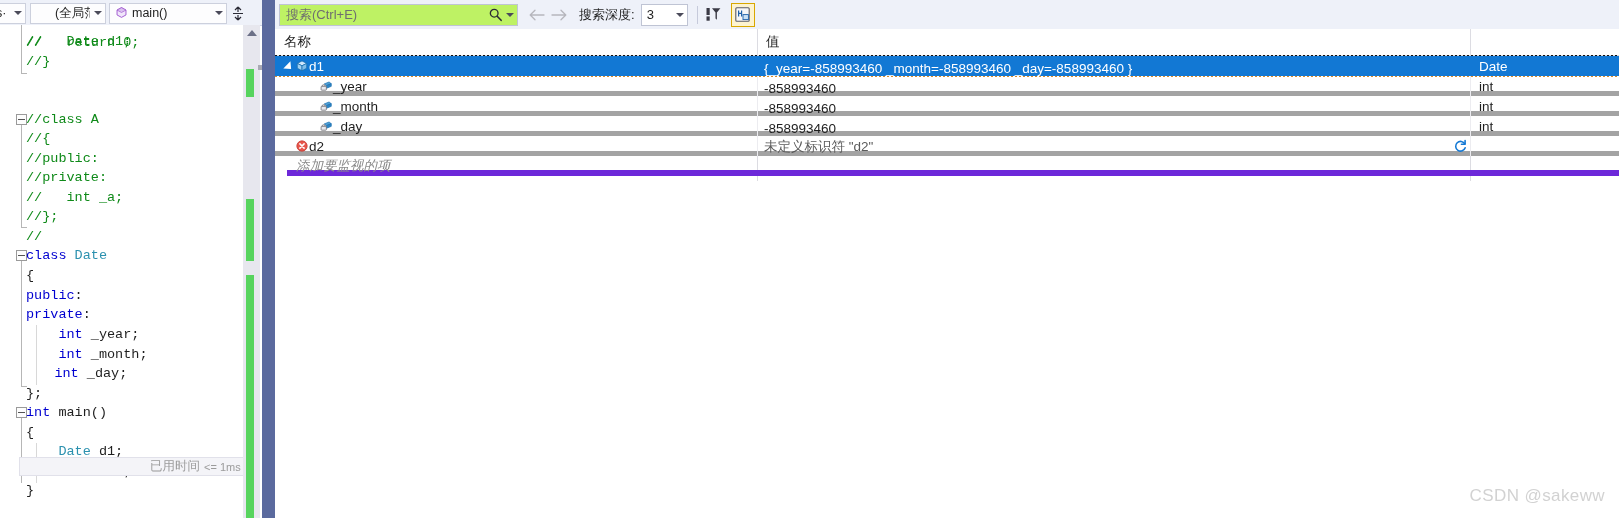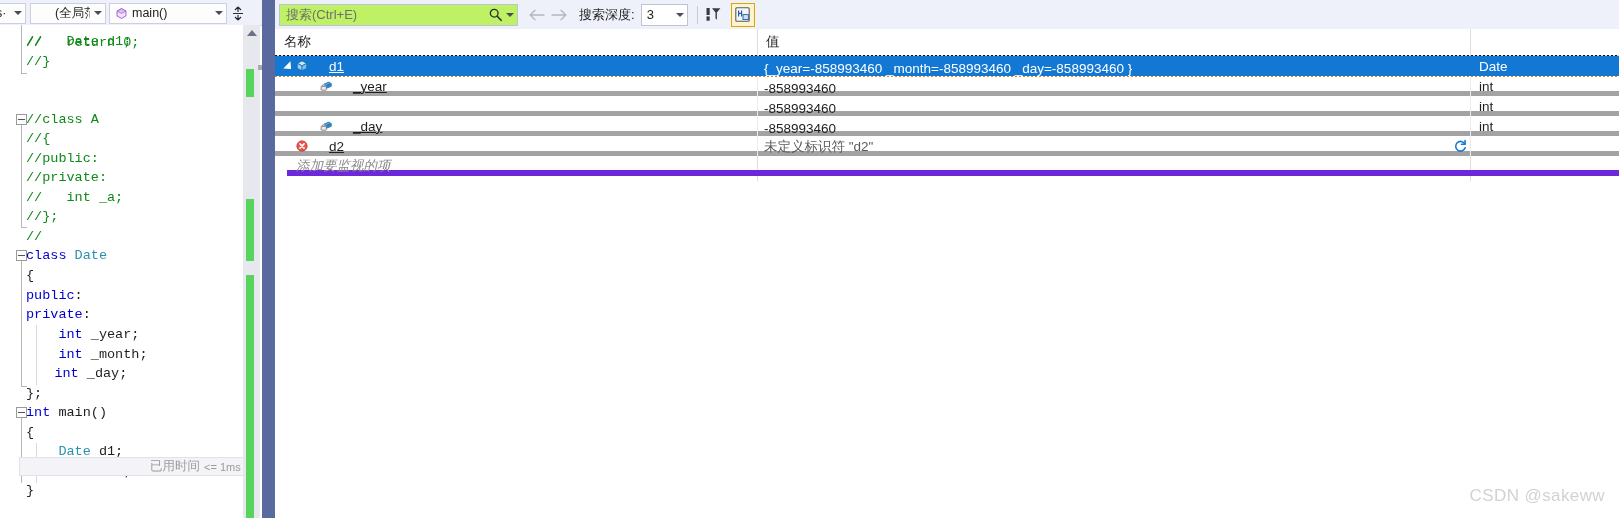--- a/index.html
+++ b/index.html
@@ -190,21 +190,21 @@
 
   .expander {
     width:10px;height:10px;flex:0 0 auto;margin-left:10px;position:relative;
   }
   .expander i{
     position:absolute; left:1px; top:1px; width:0;height:0;
     border-top:5px solid transparent; border-bottom:5px solid transparent;
     border-right:6px solid #ffffff;
   }
   .ico { width:14px;height:14px;flex:0 0 auto; }
-  .name-text { margin-left:20px; white-space:nowrap;text-decoration:underline; }
+  .name-text { margin-left:0; white-space:nowrap; }
 
   #add-watch-row {
     position:absolute; left:12px; width:1344px; height:20px;
     border-bottom:6px solid #6d28d9; box-sizing:border-box;
   }
   #add-watch-text {
     position:absolute; left:9px; top:0; height:20px; display:flex; align-items:center;
     font-size:13.5px; font-style:italic; color:#8b8b8b;
   }
   
@@ -230,21 +230,21 @@
     <div id="editor-toolbar">
       <div class="nav-combo" id="combo-scope-partial">
         <span class="combo-text">s·</span>
         <span class="caret-down"></span>
       </div>
       <div class="nav-combo" id="combo-scope">
         <span class="combo-text">(全局范围</span>
         <span class="caret-down"></span>
       </div>
       <div class="nav-combo" id="combo-member">
-        <span style="display:flex;align-items:center;overflow:hidden;">
+        <span style="display:flex;overflow:hidden;">
           <svg id="member-icon" viewBox="0 0 16 16">
             <path d="M8 2 L13.5 5 L13.5 11 L8 14 L2.5 11 L2.5 5 Z" fill="#f0e6fa" stroke="#9b4fce" stroke-width="1.1"></path>
             <path d="M8 2 L13.5 5 L8 8 L2.5 5 Z" fill="#d9c0ee" stroke="#9b4fce" stroke-width="0.8"></path>
           </svg>
           <span class="combo-text">main()</span>
         </span>
         <span class="caret-down"></span>
       </div>
       <div id="split-btn">
         <svg width="12" height="15" viewBox="0 0 12 15">
@@ -412,20 +412,30 @@
           <div class="cell-value">
             <span>-858993460</span>
           </div>
           <div class="cell-type">
             <span>int</span>
           </div>
           <div class="vsep-row" style="left: 482px;"></div>
           <div class="vsep-row" style="left: 1195px;"></div>
         </div>
         <div class="row" style="top: 96px;">
+          <div class="cell-name">
+            <span class="expander" style="margin-left: 34px;"></span>
+            <svg viewBox="0 0 16 16" class="ico">
+              <path d="M6 5.6 L11.5 3.4 L14 5.4 L8.6 7.6 Z" fill="#4f9fd4" stroke="#1a6fb0" stroke-width="0.8"></path>
+              <path d="M8.6 7.6 L14 5.4 L14 8.4 L8.6 10.6 Z" fill="#2d86c4" stroke="#1a6fb0" stroke-width="0.8"></path>
+              <path d="M3.4 8.6 a2 2 0 0 1 4 0" fill="none" stroke="#6b6b72" stroke-width="1"></path>
+              <rect x="2.4" y="8.4" width="6" height="4.4" rx="0.7" fill="#e9e9ee" stroke="#6b6b72" stroke-width="0.9"></rect>
+            </svg>
+            <span class="name-text">_month</span>
+          </div>
           <div class="cell-value">
             <span>-858993460</span>
           </div>
           <div class="cell-type">
             <span>int</span>
           </div>
           <div class="vsep-row" style="left: 482px;"></div>
           <div class="vsep-row" style="left: 1195px;"></div>
         </div>
         <div class="row" style="top: 116px;">

